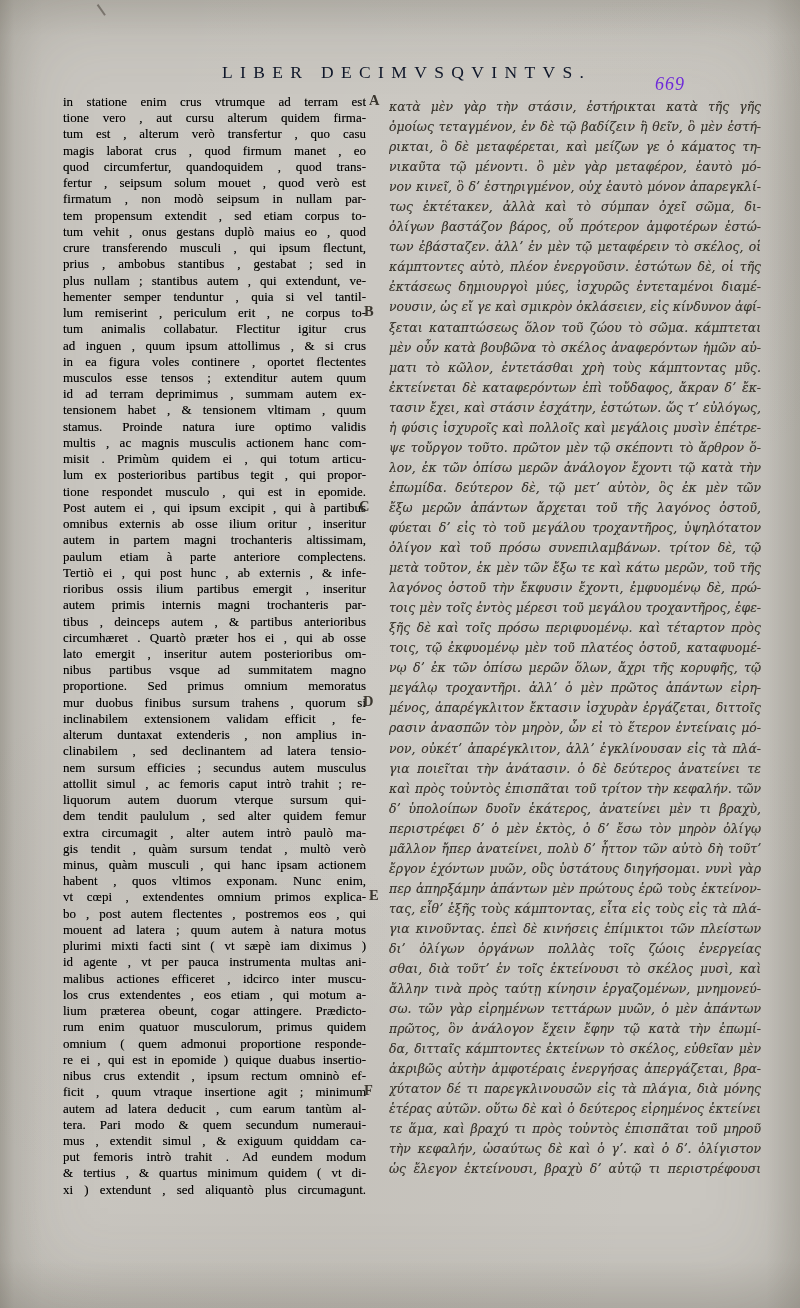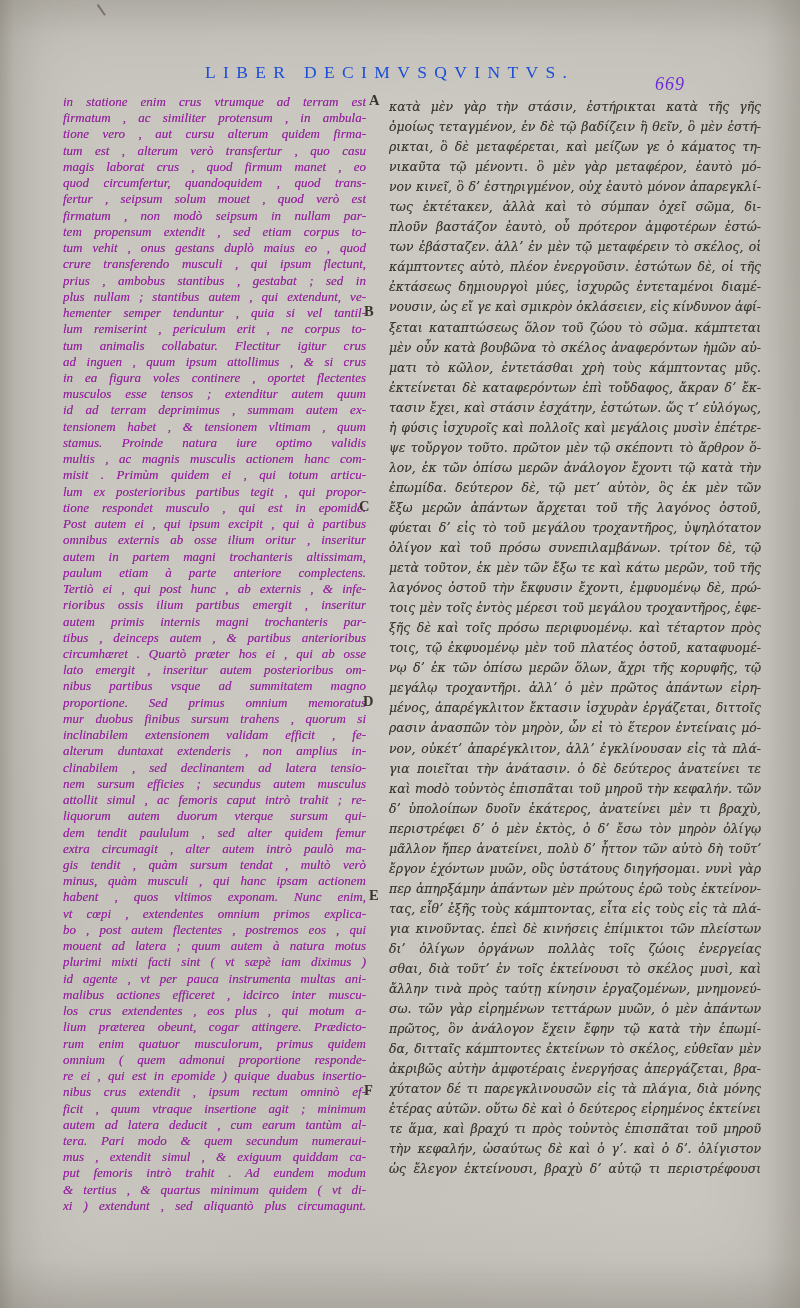--- a/index.html
+++ b/index.html
@@ -21,29 +21,29 @@
       radial-gradient(circle at 18% 72%, rgba(120,110,95,0.06), transparent 22%),
       radial-gradient(circle at 82% 18%, rgba(120,110,95,0.05), transparent 20%),
       radial-gradient(circle at 55% 55%, rgba(255,255,250,0.05), transparent 30%),
       radial-gradient(circle at 40% 90%, rgba(120,110,95,0.05), transparent 25%);
   }
   .stray-mark{
     position:absolute;left:95px;top:9px;width:13px;height:1.5px;
     background:rgba(72,66,58,0.55);transform:rotate(55deg);
   }
   .header-title{
-    position:absolute;left:205px;top:62px;
-    font-size:17.5px;letter-spacing:0.42em;color:#1d4ed8;white-space:nowrap;
+    position:absolute;left:222px;top:62px;
+    font-size:17.5px;letter-spacing:0.42em;color:#0f172a;white-space:nowrap;
   }
   .folio{
     position:absolute;left:655px;top:74px;
     font-size:18px;font-style:italic;color:#6d28d9;letter-spacing:1px;
   }
   .col{position:absolute;}
-  .latin-col{left:63px;top:94px;width:303px;color:#a21caf;font-style:italic;}
+  .latin-col{left:63px;top:94px;width:303px;color:#000000;}
   .greek-col{left:389px;top:97px;width:372px;color:#3a362e;
     font-family:"DejaVu Serif", serif;font-style:italic;}
   .lat-line{
     font-size:13px;line-height:16.24px;height:16.24px;overflow:hidden;
     text-align:justify;text-align-last:justify;white-space:normal;
     text-shadow:0 0 0.4px rgba(52,49,42,0.55);
   }
   .grk-line{
     font-size:12.4px;line-height:20.05px;height:20.05px;overflow:hidden;
     text-align:justify;text-align-last:justify;white-space:normal;
@@ -64,21 +64,20 @@
 <body>
 
 <div class="mottle"></div>
 <div class="stray-mark"></div>
 
 <div class="header-title">LIBER DECIMVSQVINTVS.</div>
 <div class="folio">669</div>
 
 <div class="col latin-col">
     <div class="lat-line">in statione enim crus vtrumque ad terram est</div>
-    <div class="lat-line">firmatum , ac similiter protensum , in ambula-</div>
     <div class="lat-line">tione vero , aut cursu alterum quidem firma-</div>
     <div class="lat-line">tum est , alterum verò transfertur , quo casu</div>
     <div class="lat-line">magis laborat crus , quod firmum manet , eo</div>
     <div class="lat-line">quod circumfertur, quandoquidem , quod trans-</div>
     <div class="lat-line">fertur , seipsum solum mouet , quod verò est</div>
     <div class="lat-line">firmatum , non modò seipsum in nullam par-</div>
     <div class="lat-line">tem propensum extendit , sed etiam corpus to-</div>
     <div class="lat-line">tum vehit , onus gestans duplò maius eo , quod</div>
     <div class="lat-line">crure transferendo musculi , qui ipsum flectunt,</div>
     <div class="lat-line">prius , ambobus stantibus , gestabat ; sed in</div>
@@ -119,42 +118,42 @@
     <div class="lat-line">extra circumagit , alter autem intrò paulò ma-</div>
     <div class="lat-line">gis tendit ,  quàm sursum tendat ,  multò verò</div>
     <div class="lat-line">minus, quàm musculi , qui hanc ipsam actionem</div>
     <div class="lat-line">habent ,  quos vltimos exponam.  Nunc enim,</div>
     <div class="lat-line">vt cœpi , extendentes omnium primos explica-</div>
     <div class="lat-line">bo , post autem flectentes , postremos eos , qui</div>
     <div class="lat-line">mouent ad latera ; quum autem à natura motus</div>
     <div class="lat-line">plurimi mixti facti sint ( vt sæpè iam diximus )</div>
     <div class="lat-line">id agente , vt per pauca instrumenta multas ani-</div>
     <div class="lat-line">malibus actiones efficeret , idcirco inter muscu-</div>
-    <div class="lat-line">los crus extendentes , eos plus , qui motum a-</div>
+    <div class="lat-line">los crus extendentes , eos etiam , qui motum a-</div>
     <div class="lat-line">lium præterea obeunt, cogar attingere. Prædicto-</div>
     <div class="lat-line">rum enim quatuor musculorum, primus quidem</div>
     <div class="lat-line">omnium ( quem admonui proportione responde-</div>
     <div class="lat-line">re ei , qui est in epomide ) quique duabus insertio-</div>
     <div class="lat-line">nibus crus extendit ,  ipsum rectum omninò ef-</div>
     <div class="lat-line">ficit ,  quum vtraque insertione agit ;  minimum</div>
     <div class="lat-line">autem ad latera deducit , cum earum tantùm al-</div>
     <div class="lat-line">tera.  Pari modo &amp; quem secundum numeraui-</div>
     <div class="lat-line">mus , extendit simul , &amp;  exiguum quiddam ca-</div>
     <div class="lat-line">put femoris intrò trahit .   Ad eundem modum</div>
     <div class="lat-line">&amp; tertius , &amp; quartus minimum quidem ( vt di-</div>
     <div class="lat-line">xi ) extendunt , sed aliquantò plus circumagunt.</div>
   </div>
 <div class="col greek-col">
     <div class="grk-line">κατὰ μὲν γὰρ τὴν στάσιν, ἐστήρικται κατὰ τῆς γῆς ἑκάτερον</div>
     <div class="grk-line">ὁμοίως τεταγμένον, ἐν δὲ τῷ βαδίζειν ἢ θεῖν, ὃ μὲν ἐστή-</div>
     <div class="grk-line">ρικται, ὃ δὲ μεταφέρεται, καὶ μείζων γε ὁ κάματος τη-</div>
     <div class="grk-line">νικαῦτα τῷ μένοντι. ὃ μὲν γὰρ μεταφέρον, ἑαυτὸ μό-</div>
     <div class="grk-line">νον κινεῖ, ὃ δʼ ἐστηριγμένον, οὐχ ἑαυτὸ μόνον ἀπαρεγκλί-</div>
     <div class="grk-line">τως ἐκτέτακεν, ἀλλὰ καὶ τὸ σύμπαν ὀχεῖ σῶμα, δι-</div>
-    <div class="grk-line">πλοῦν βαστάζον ἑαυτὸ, οὗ πρότερον ἀμφοτέρων ἑστώ-</div>
+    <div class="grk-line">ὀλίγων βαστάζον βάρος, οὗ πρότερον ἀμφοτέρων ἑστώ-</div>
     <div class="grk-line">των ἐβάσταζεν. ἀλλʼ ἐν μὲν τῷ μεταφέρειν τὸ σκέλος, οἱ</div>
     <div class="grk-line">κάμπτοντες αὐτὸ, πλέον ἐνεργοῦσιν. ἑστώτων δὲ, οἱ τῆς</div>
     <div class="grk-line">ἐκτάσεως δημιουργοὶ μύες, ἰσχυρῶς ἐντεταμένοι διαμέ-</div>
     <div class="grk-line">νουσιν, ὡς εἴ γε καὶ σμικρὸν ὀκλάσειεν, εἰς κίνδυνον ἀφί-</div>
     <div class="grk-line">ξεται καταπτώσεως ὅλον τοῦ ζώου τὸ σῶμα. κάμπτεται</div>
     <div class="grk-line">μὲν οὖν κατὰ βουβῶνα τὸ σκέλος ἀναφερόντων ἡμῶν αὐ-</div>
     <div class="grk-line">ματι τὸ κῶλον, ἐντετάσθαι χρὴ τοὺς κάμπτοντας μῦς.</div>
     <div class="grk-line">ἐκτείνεται δὲ καταφερόντων ἐπὶ τοὔδαφος, ἄκραν δʼ ἔκ-</div>
     <div class="grk-line">τασιν ἔχει, καὶ στάσιν ἐσχάτην, ἑστώτων. ὥς τʼ εὐλόγως,</div>
     <div class="grk-line">ἡ φύσις ἰσχυροῖς καὶ πολλοῖς καὶ μεγάλοις μυσὶν ἐπέτρε-</div>
@@ -168,21 +167,21 @@
     <div class="grk-line">λαγόνος ὀστοῦ τὴν ἔκφυσιν ἔχοντι, ἐμφυομένῳ δὲ, πρώ-</div>
     <div class="grk-line">τοις μὲν τοῖς ἐντὸς μέρεσι τοῦ μεγάλου τροχαντῆρος, ἐφε-</div>
     <div class="grk-line">ξῆς δὲ καὶ τοῖς πρόσω περιφυομένῳ. καὶ τέταρτον πρὸς τού-</div>
     <div class="grk-line">τοις, τῷ ἐκφυομένῳ μὲν τοῦ πλατέος ὀστοῦ, καταφυομέ-</div>
     <div class="grk-line">νῳ δʼ ἐκ τῶν ὀπίσω μερῶν ὅλων, ἄχρι τῆς κορυφῆς, τῷ</div>
     <div class="grk-line">μεγάλῳ τροχαντῆρι. ἀλλʼ ὁ μὲν πρῶτος ἁπάντων εἰρη-</div>
     <div class="grk-line">μένος, ἀπαρέγκλιτον ἔκτασιν ἰσχυρὰν ἐργάζεται, διττοῖς πέ-</div>
     <div class="grk-line">ρασιν ἀνασπῶν τὸν μηρὸν, ὧν εἰ τὸ ἕτερον ἐντείναις μό-</div>
     <div class="grk-line">νον, οὐκέτʼ ἀπαρέγκλιτον, ἀλλʼ ἐγκλίνουσαν εἰς τὰ πλά-</div>
     <div class="grk-line">για ποιεῖται τὴν ἀνάτασιν. ὁ δὲ δεύτερος ἀνατείνει τε ἅμα,</div>
-    <div class="grk-line">καὶ modò τοὐντὸς ἐπισπᾶται τοῦ μηροῦ τὴν κεφαλήν. τῶν</div>
+    <div class="grk-line">καὶ πρὸς τοὐντὸς ἐπισπᾶται τοῦ τρίτον τὴν κεφαλήν. τῶν</div>
     <div class="grk-line">δʼ ὑπολοίπων δυοῖν ἑκάτερος, ἀνατείνει μὲν τι βραχὺ,</div>
     <div class="grk-line">περιστρέφει δʼ ὁ μὲν ἐκτὸς, ὁ δʼ ἔσω τὸν μηρὸν ὀλίγῳ τείνει</div>
     <div class="grk-line">μᾶλλον ἤπερ ἀνατείνει, πολὺ δʼ ἧττον τῶν αὐτὸ δὴ τοῦτʼ</div>
     <div class="grk-line">ἔργον ἐχόντων μυῶν, οὓς ὑστάτους διηγήσομαι. νυνὶ γὰρ ὥσ-</div>
     <div class="grk-line">περ ἀπηρξάμην ἁπάντων μὲν πρώτους ἐρῶ τοὺς ἐκτείνον-</div>
     <div class="grk-line">τας, εἶθʼ ἑξῆς τοὺς κάμπτοντας, εἶτα εἰς τοὺς εἰς τὰ πλά-</div>
     <div class="grk-line">για κινοῦντας. ἐπεὶ δὲ κινήσεις ἐπίμικτοι τῶν πλείστων εἰσὶ</div>
     <div class="grk-line">διʼ ὀλίγων ὀργάνων πολλὰς τοῖς ζώοις ἐνεργείας ἀπεργάζε-</div>
     <div class="grk-line">σθαι, διὰ τοῦτʼ ἐν τοῖς ἐκτείνουσι τὸ σκέλος μυσὶ, καὶ τῶν</div>
     <div class="grk-line">ἄλλην τινὰ πρὸς ταύτῃ κίνησιν ἐργαζομένων, μνημονεύ-</div>

